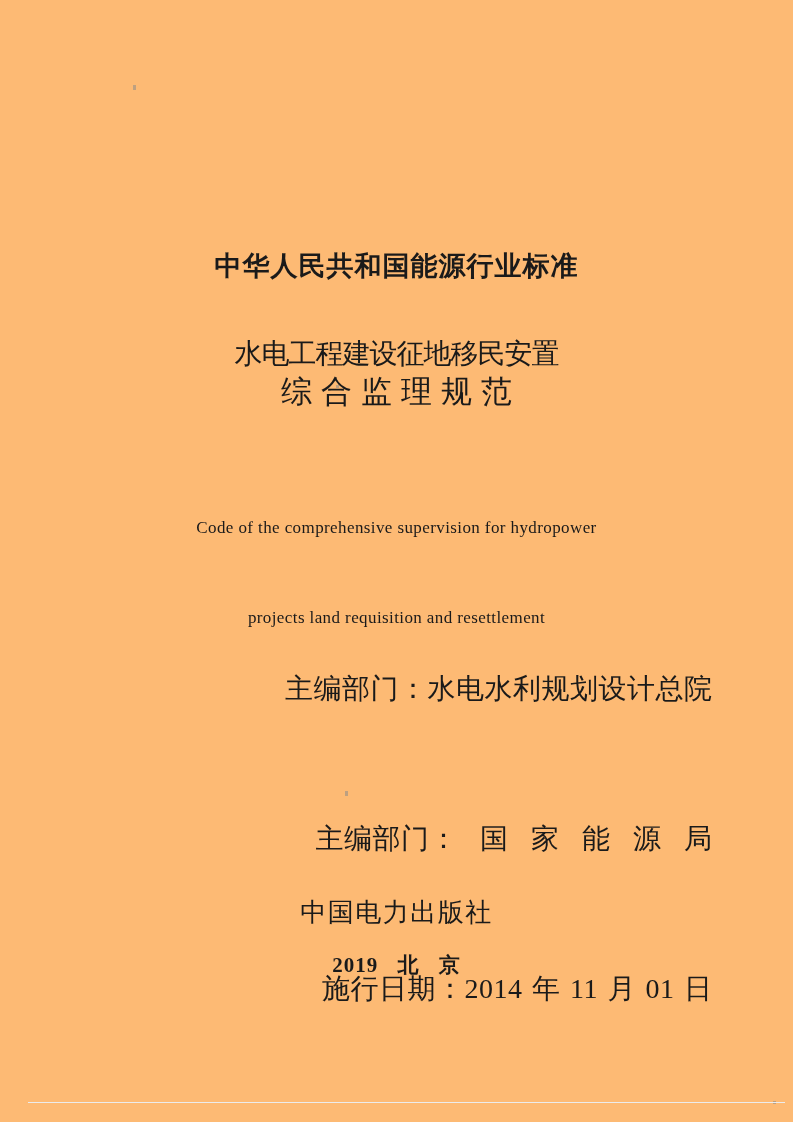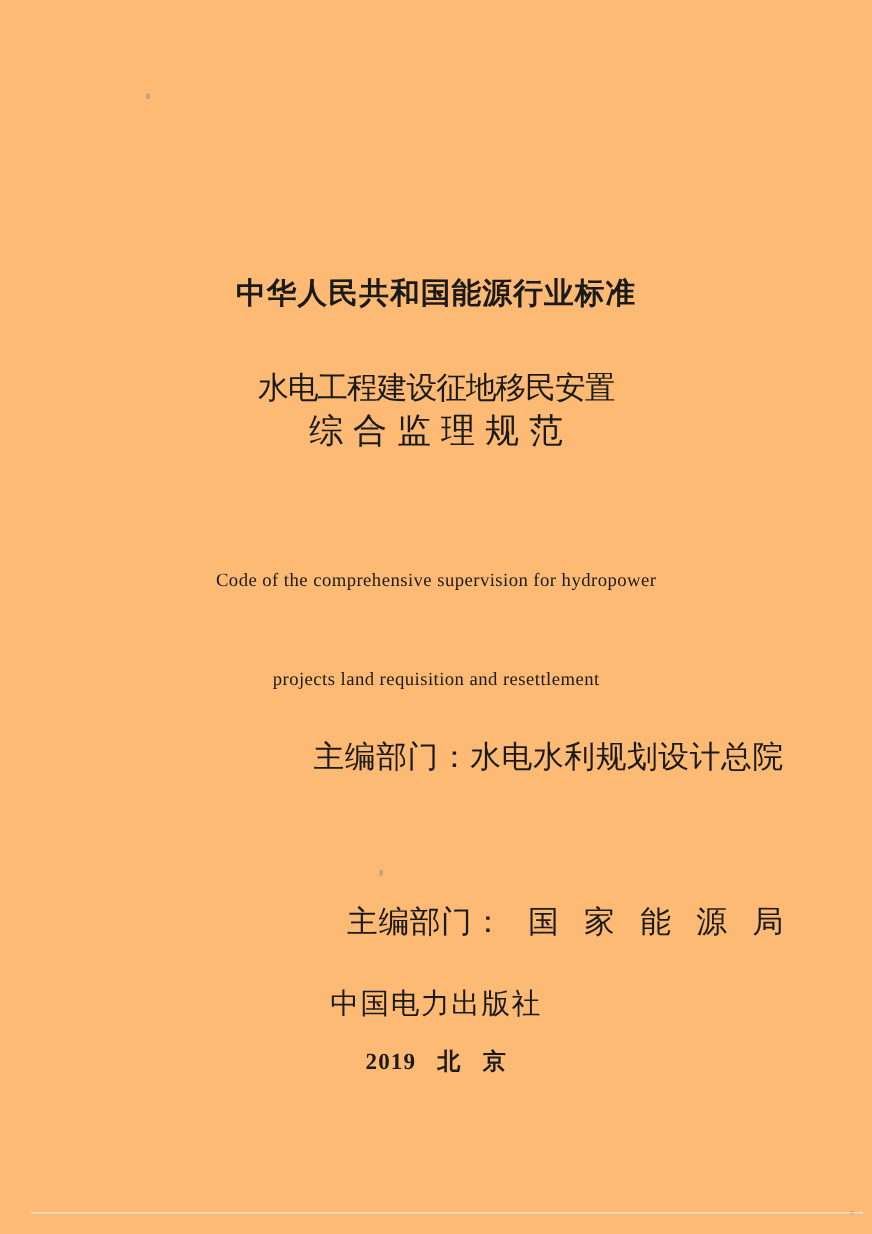--- a/index.html
+++ b/index.html
@@ -121,20 +121,23 @@
   </div>
 
 
   <div class="info-block">
     <div class="info-row">
       <span class="lab">主编部门：</span><span class="val">水电水利规划设计总院</span>
     </div>
     <div class="info-row">
       <span class="lab">主编部门：</span><span class="val val-spread">国 家 能 源 局</span>
     </div>
+    <div class="info-row">
+      <span class="lab">施行日期：</span><span class="val val-date">2014 年 11 月 01 日</span>
+    </div>
   </div>
 
   <div class="center publisher">中国电力出版社</div>
 
   <div class="center edition">2019 北 京</div>
 
   <div class="scan-line"></div>
 
 </div>
 

